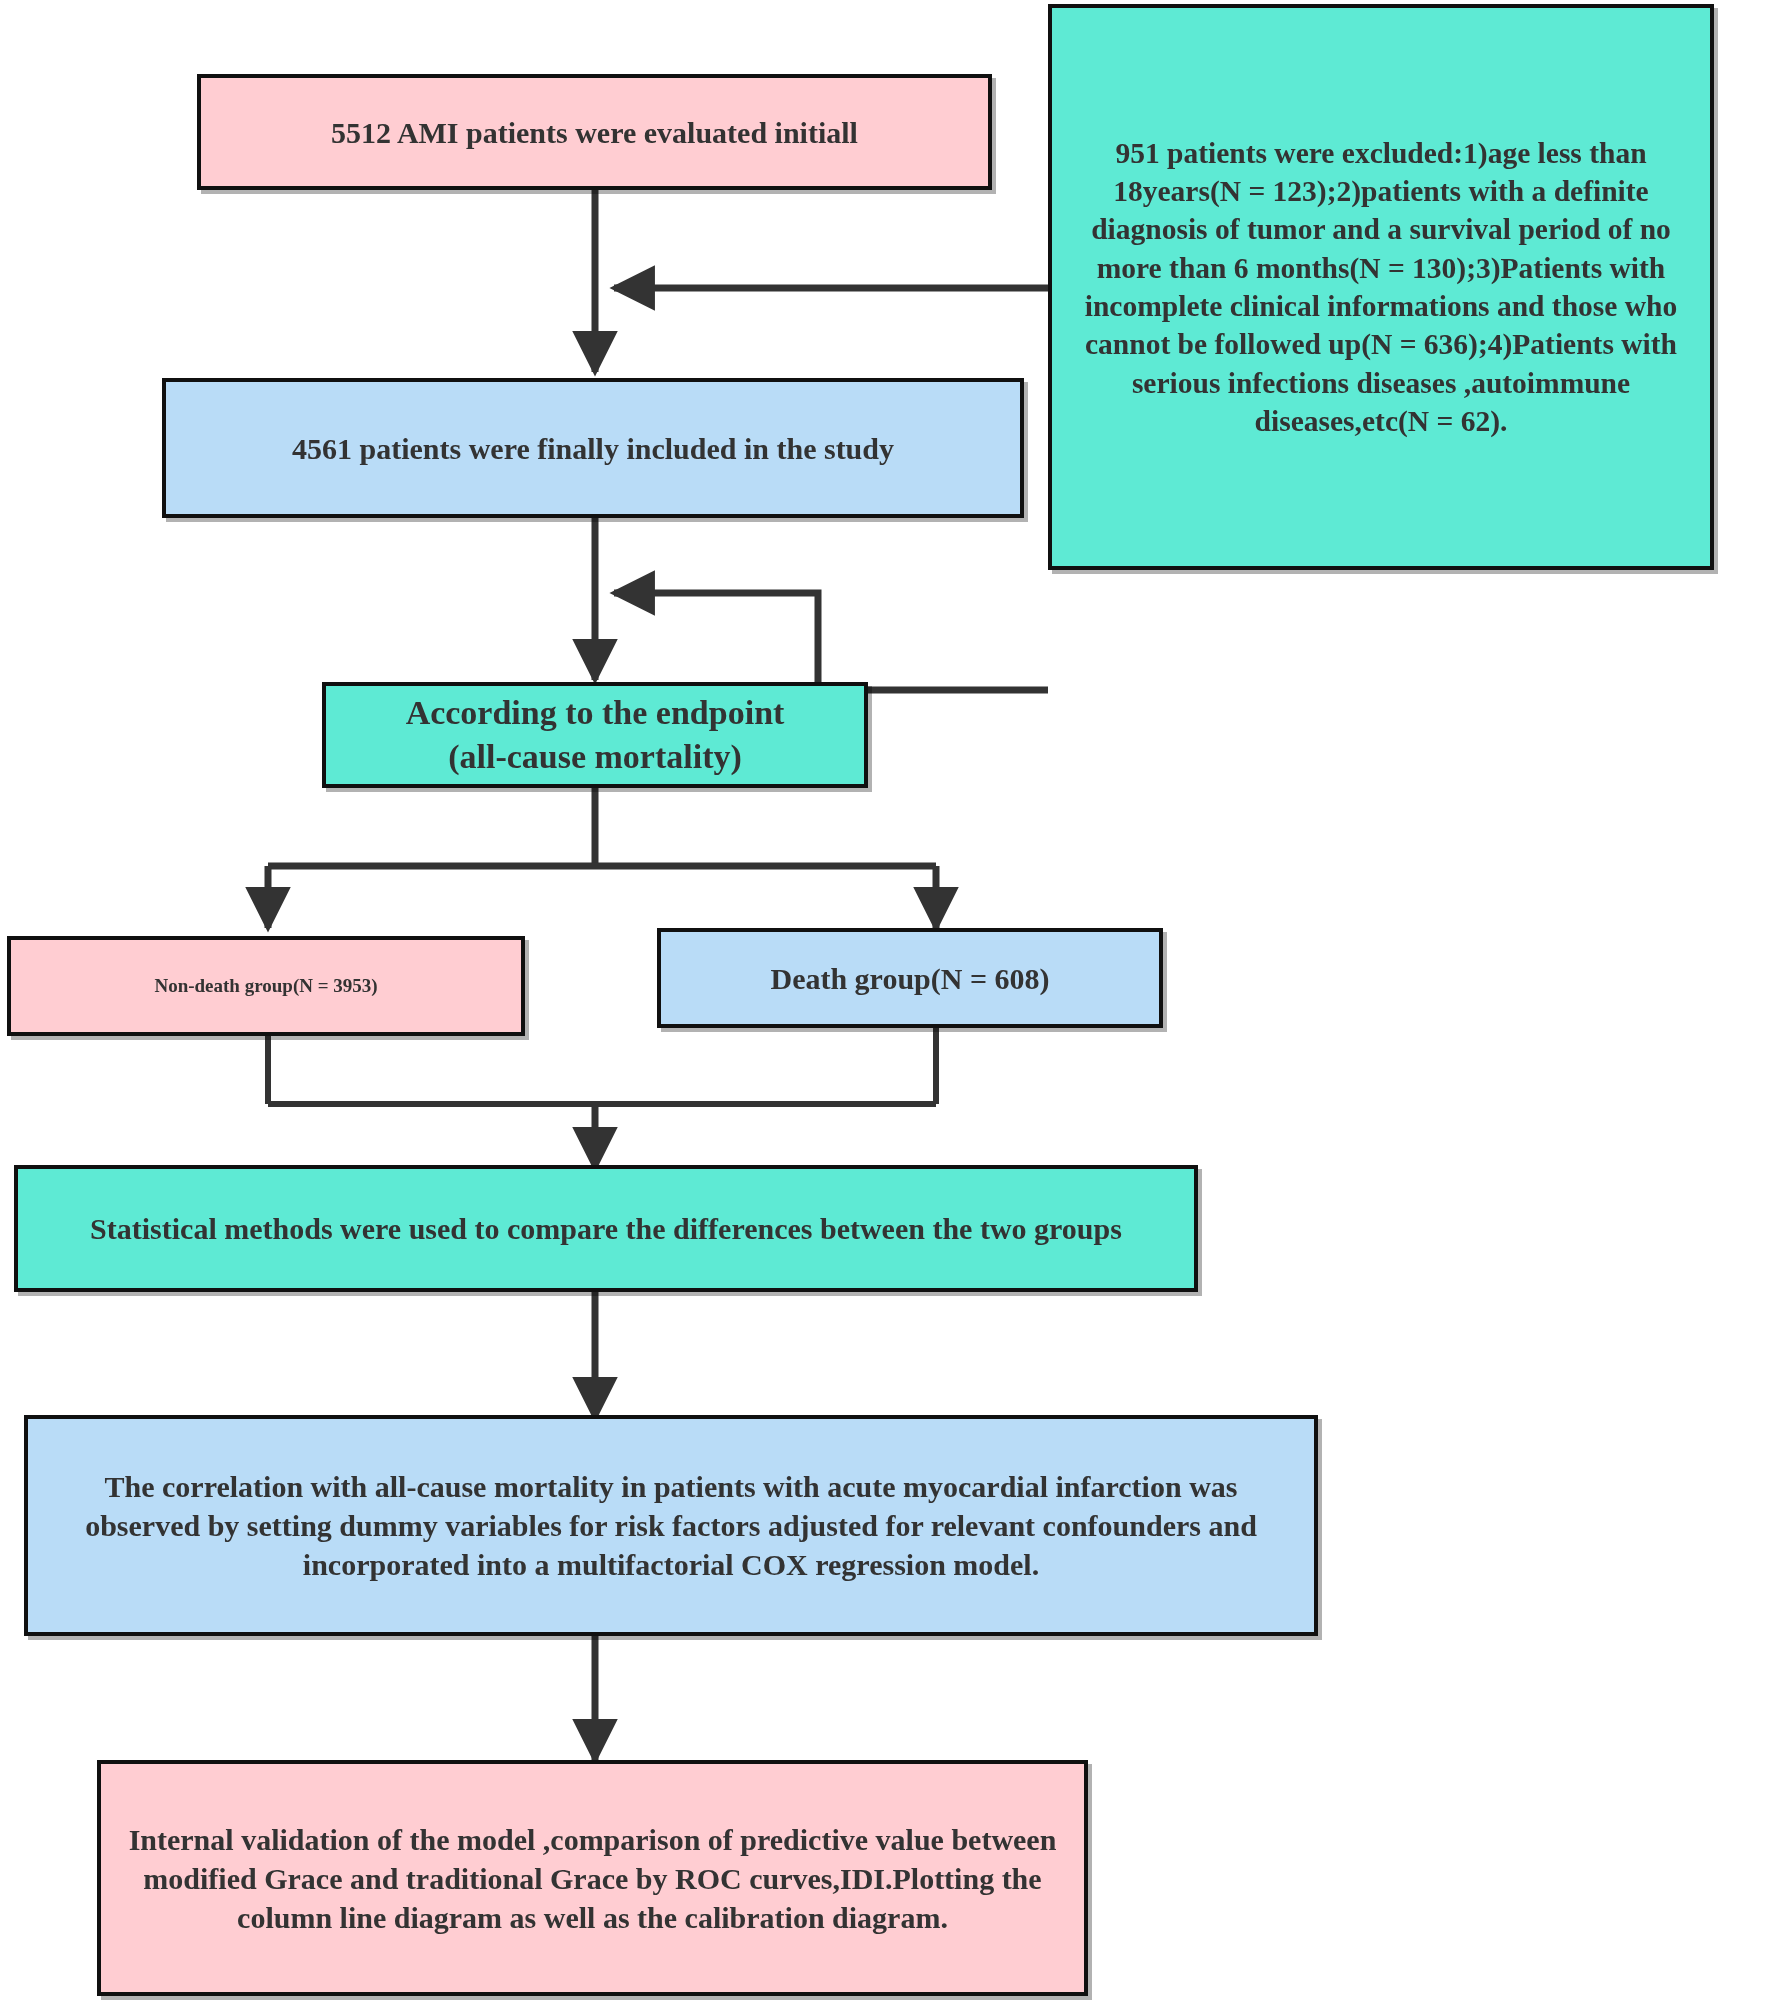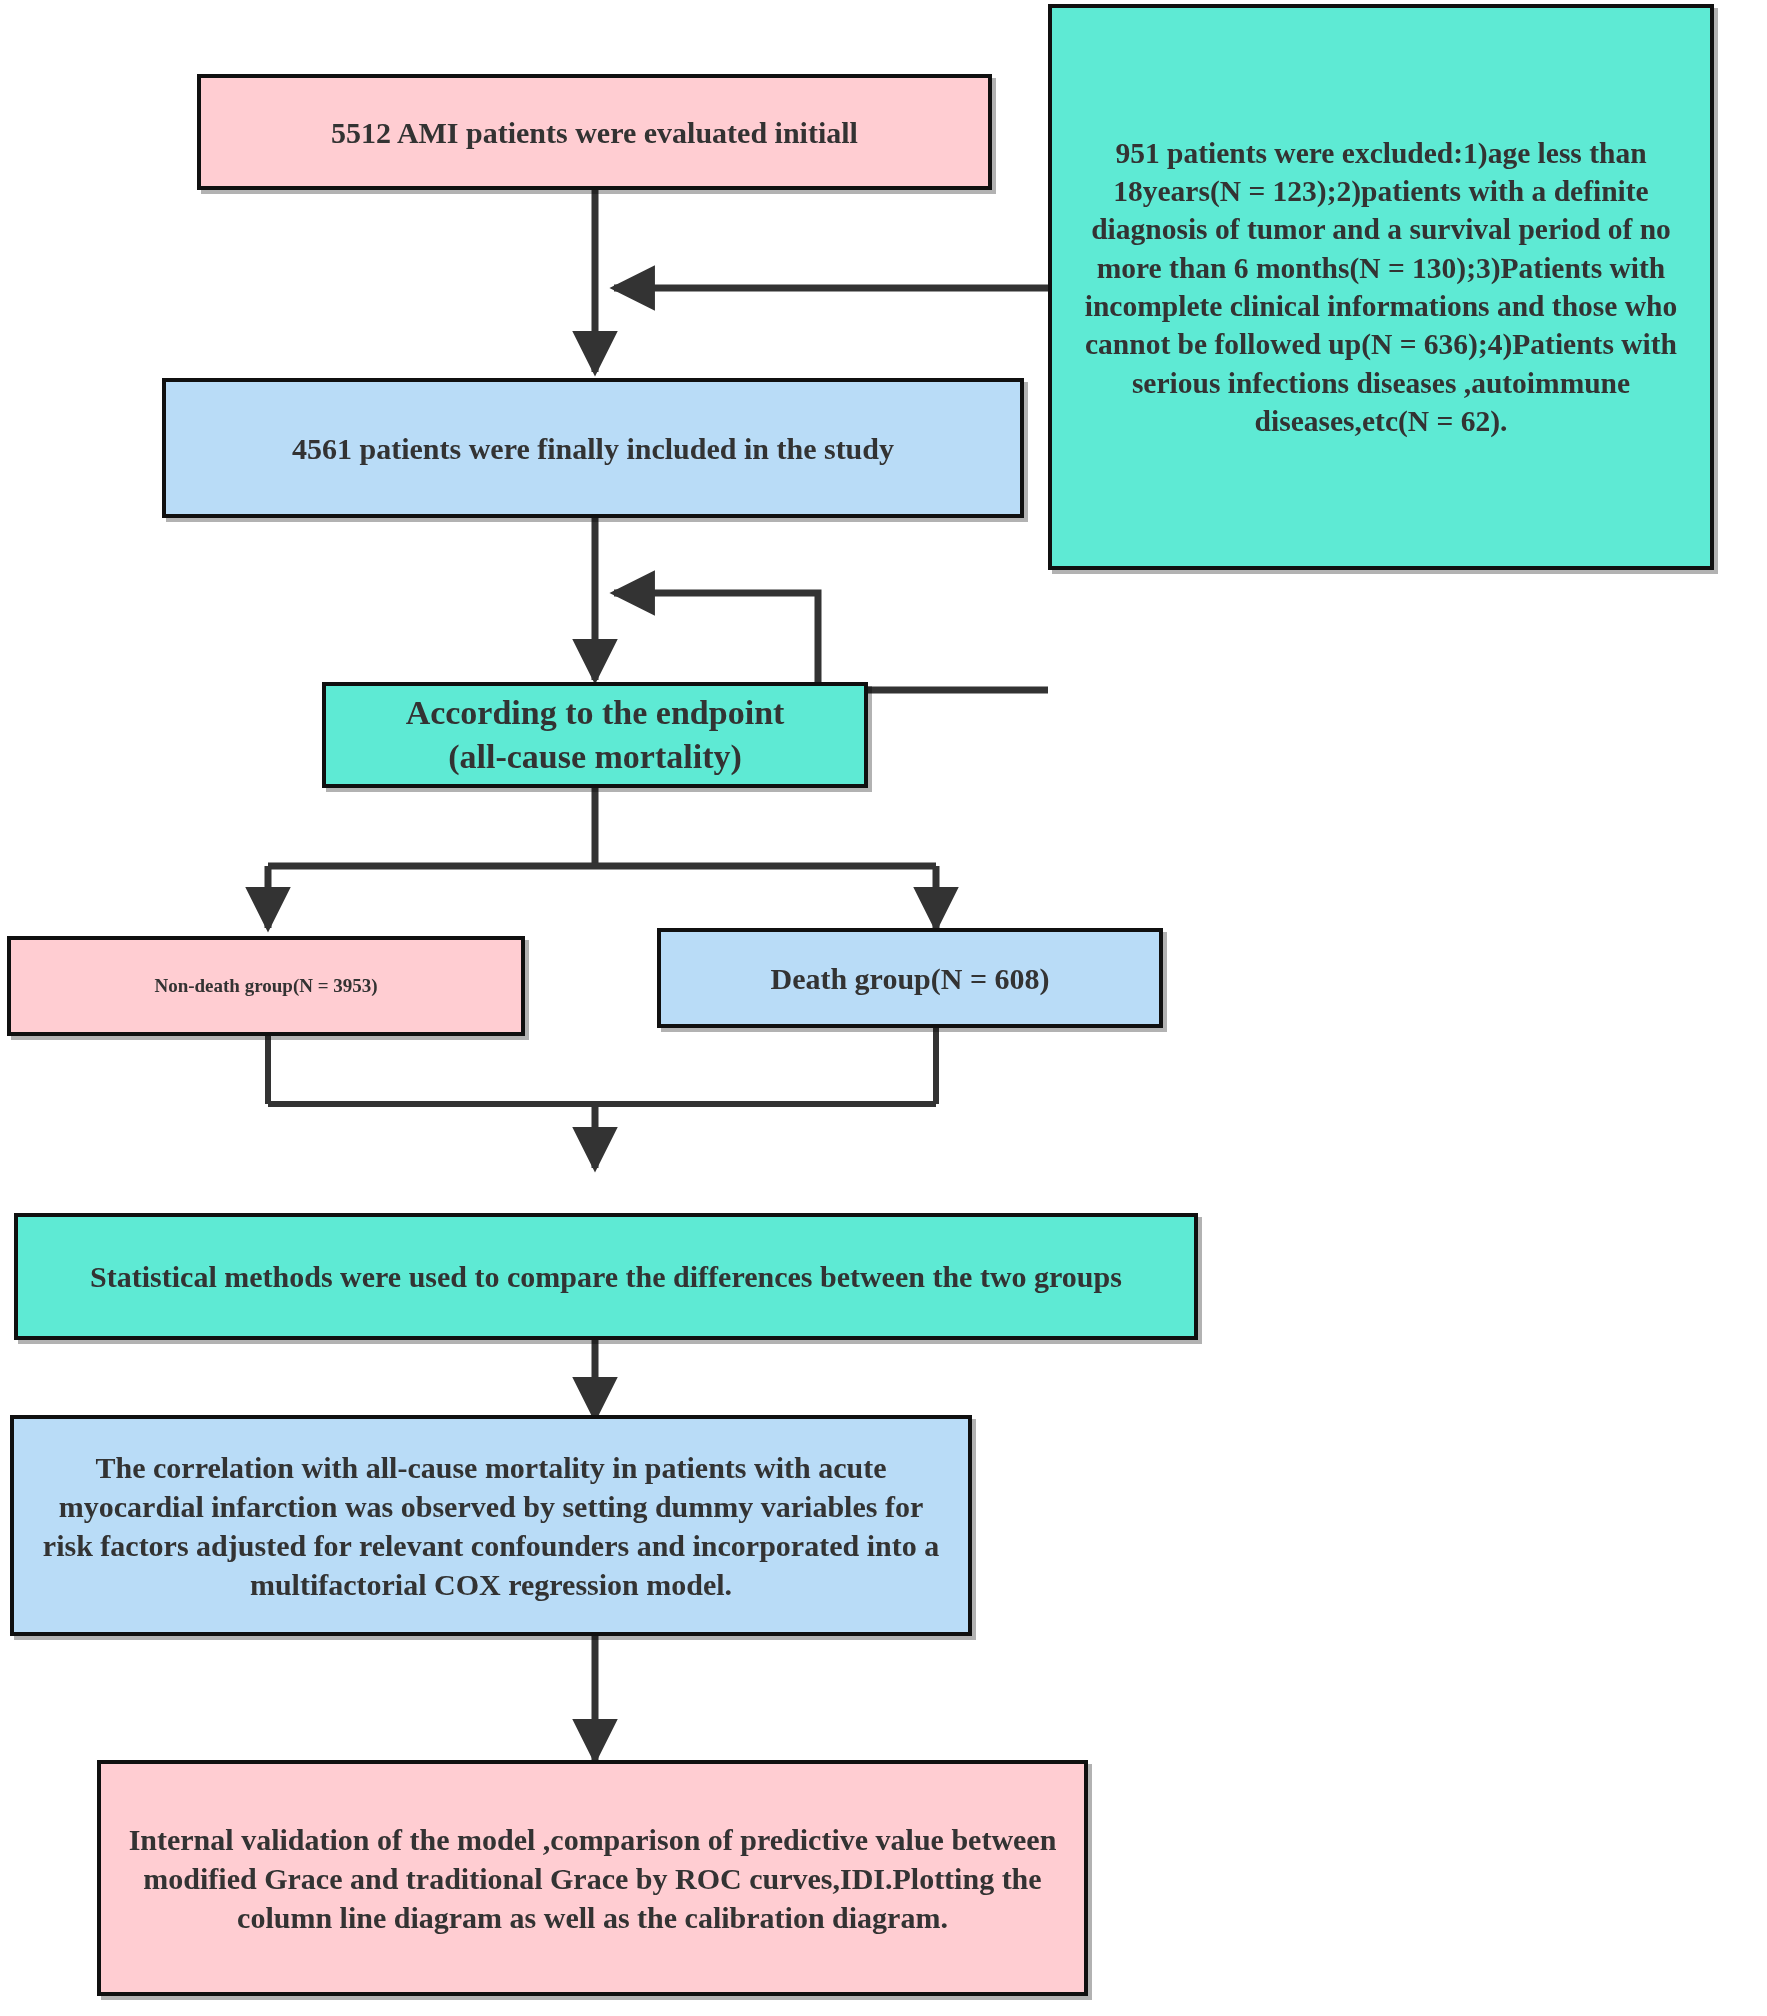--- a/index.html
+++ b/index.html
@@ -100,25 +100,25 @@
   </div>
 
   <div class="node pink" style="left:7px; top:928px; width:518px; height:100px; font-size:19px;margin-top:8px;">
     <span class="txt">Non-death group(N = 3953)</span>
   </div>
 
   <div class="node blue" style="left:657px; top:928px; width:506px; height:100px; font-size:30px;">
     <span class="txt">Death group(N = 608)</span>
   </div>
 
-  <div class="node yellow" style="left:14px; top:1165px; width:1184px; height:127px; font-size:30px; padding:6px 24px;margin-top:48px;">
+  <div class="node yellow" style="left:14px; top:1165px; width:1184px; height:127px; font-size:30px; padding:6px 24px;">
     <span class="txt">Statistical methods were used to compare the differences between the two groups</span>
   </div>
 
-  <div class="node blue" style="left:10px; top:1415px; width:962px; height:221px; font-size:30px; padding:20px 26px;">
+  <div class="node blue" style="left:24px; top:1415px; width:1294px; height:221px; font-size:30px; padding:20px 26px;">
     <span class="txt">The correlation with all-cause mortality in patients with acute myocardial infarction was observed by setting dummy variables for risk factors adjusted for relevant confounders and incorporated into a multifactorial COX regression model.</span>
   </div>
 
   <div class="node pink" style="left:97px; top:1760px; width:991px; height:236px; font-size:30px; padding:6px 26px;">
     <span class="txt">Internal validation of the model ,comparison of predictive value between modified Grace and traditional Grace by ROC curves,IDI.Plotting the column line diagram as well as the calibration diagram.</span>
   </div>
 
 </div>
 
 </body></html>

